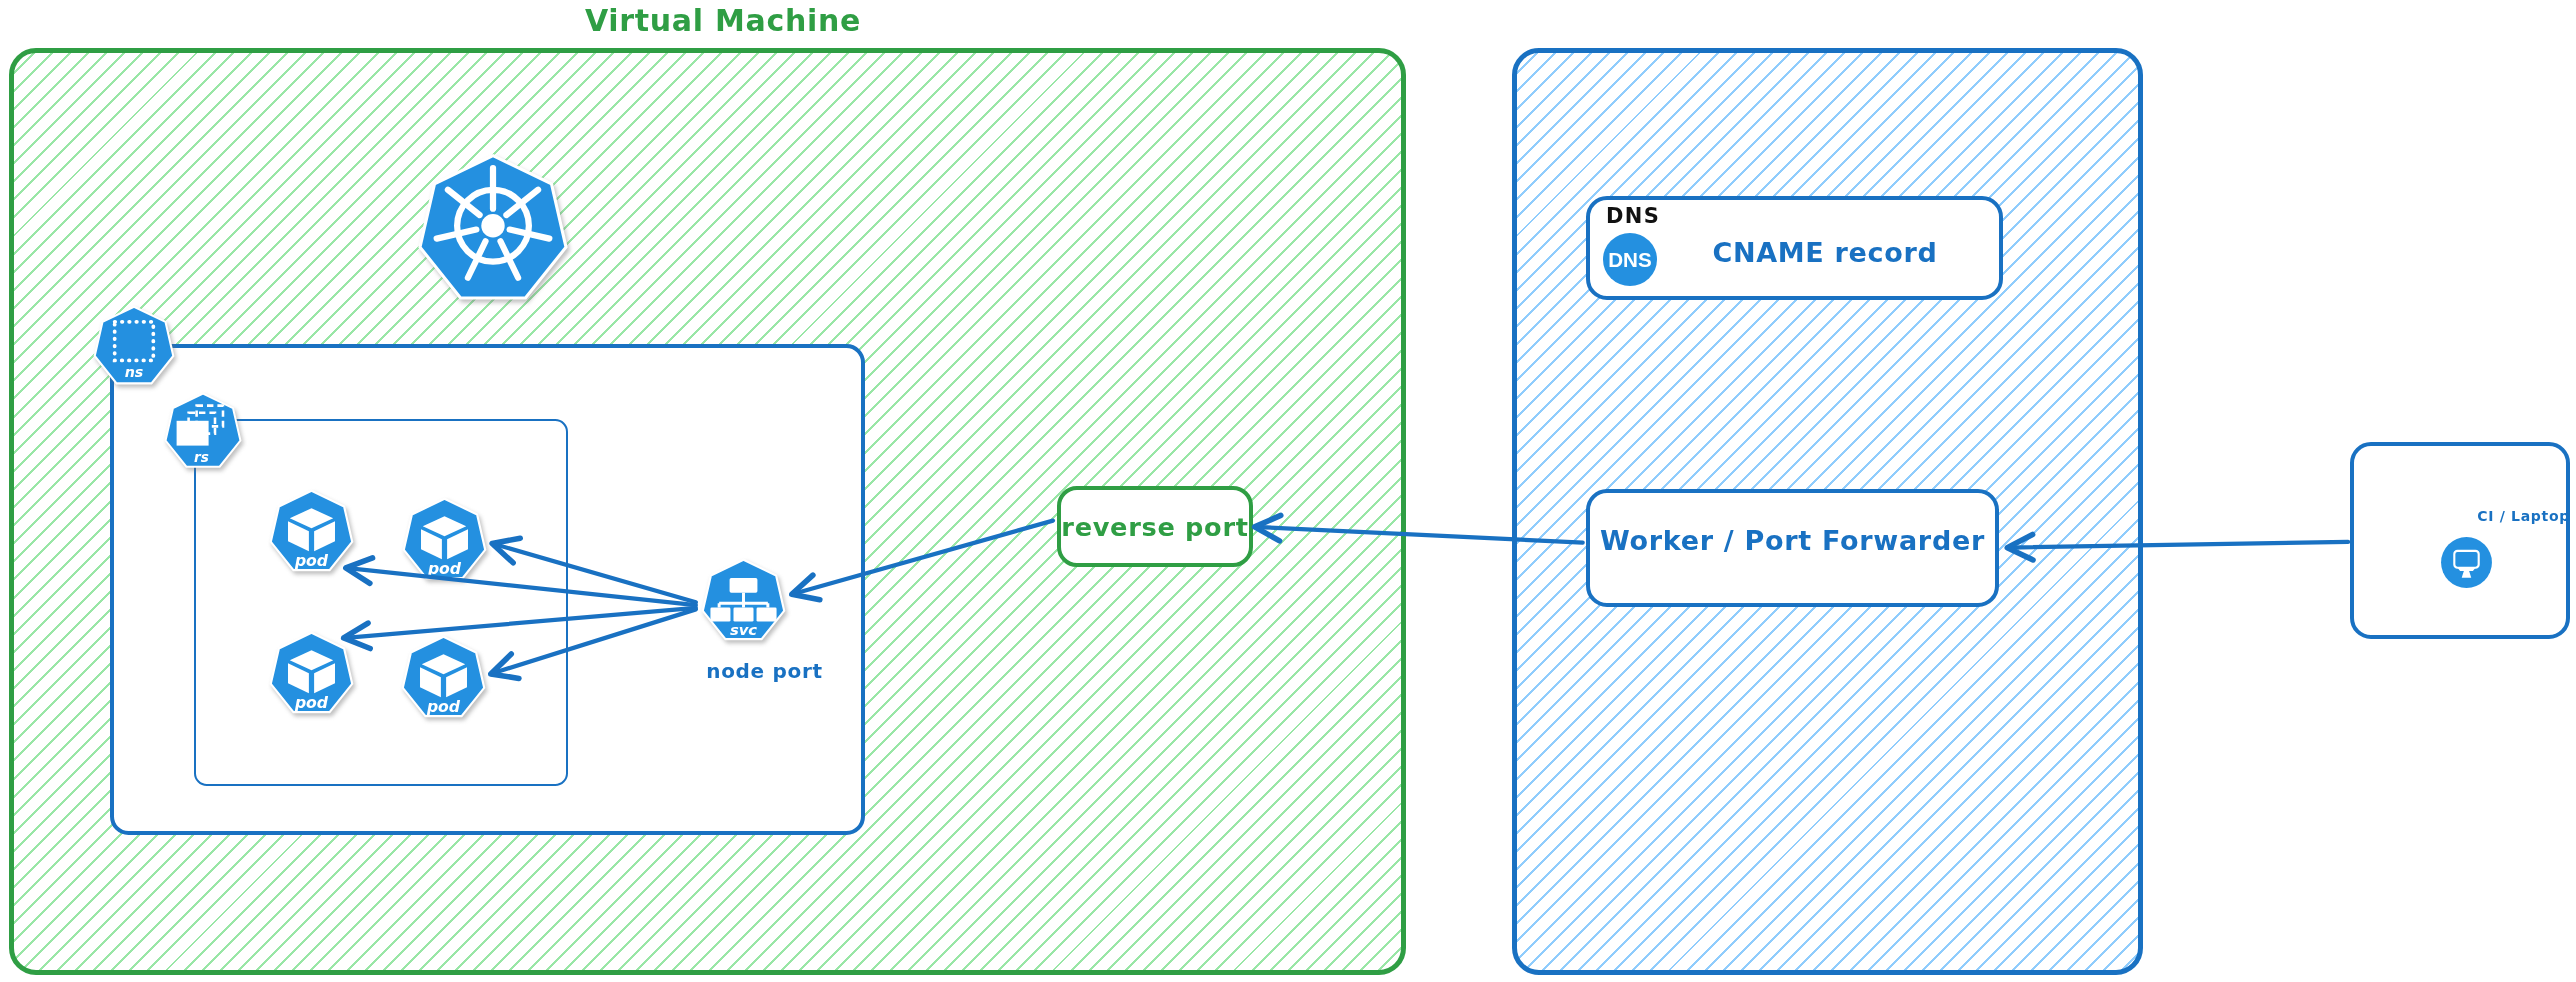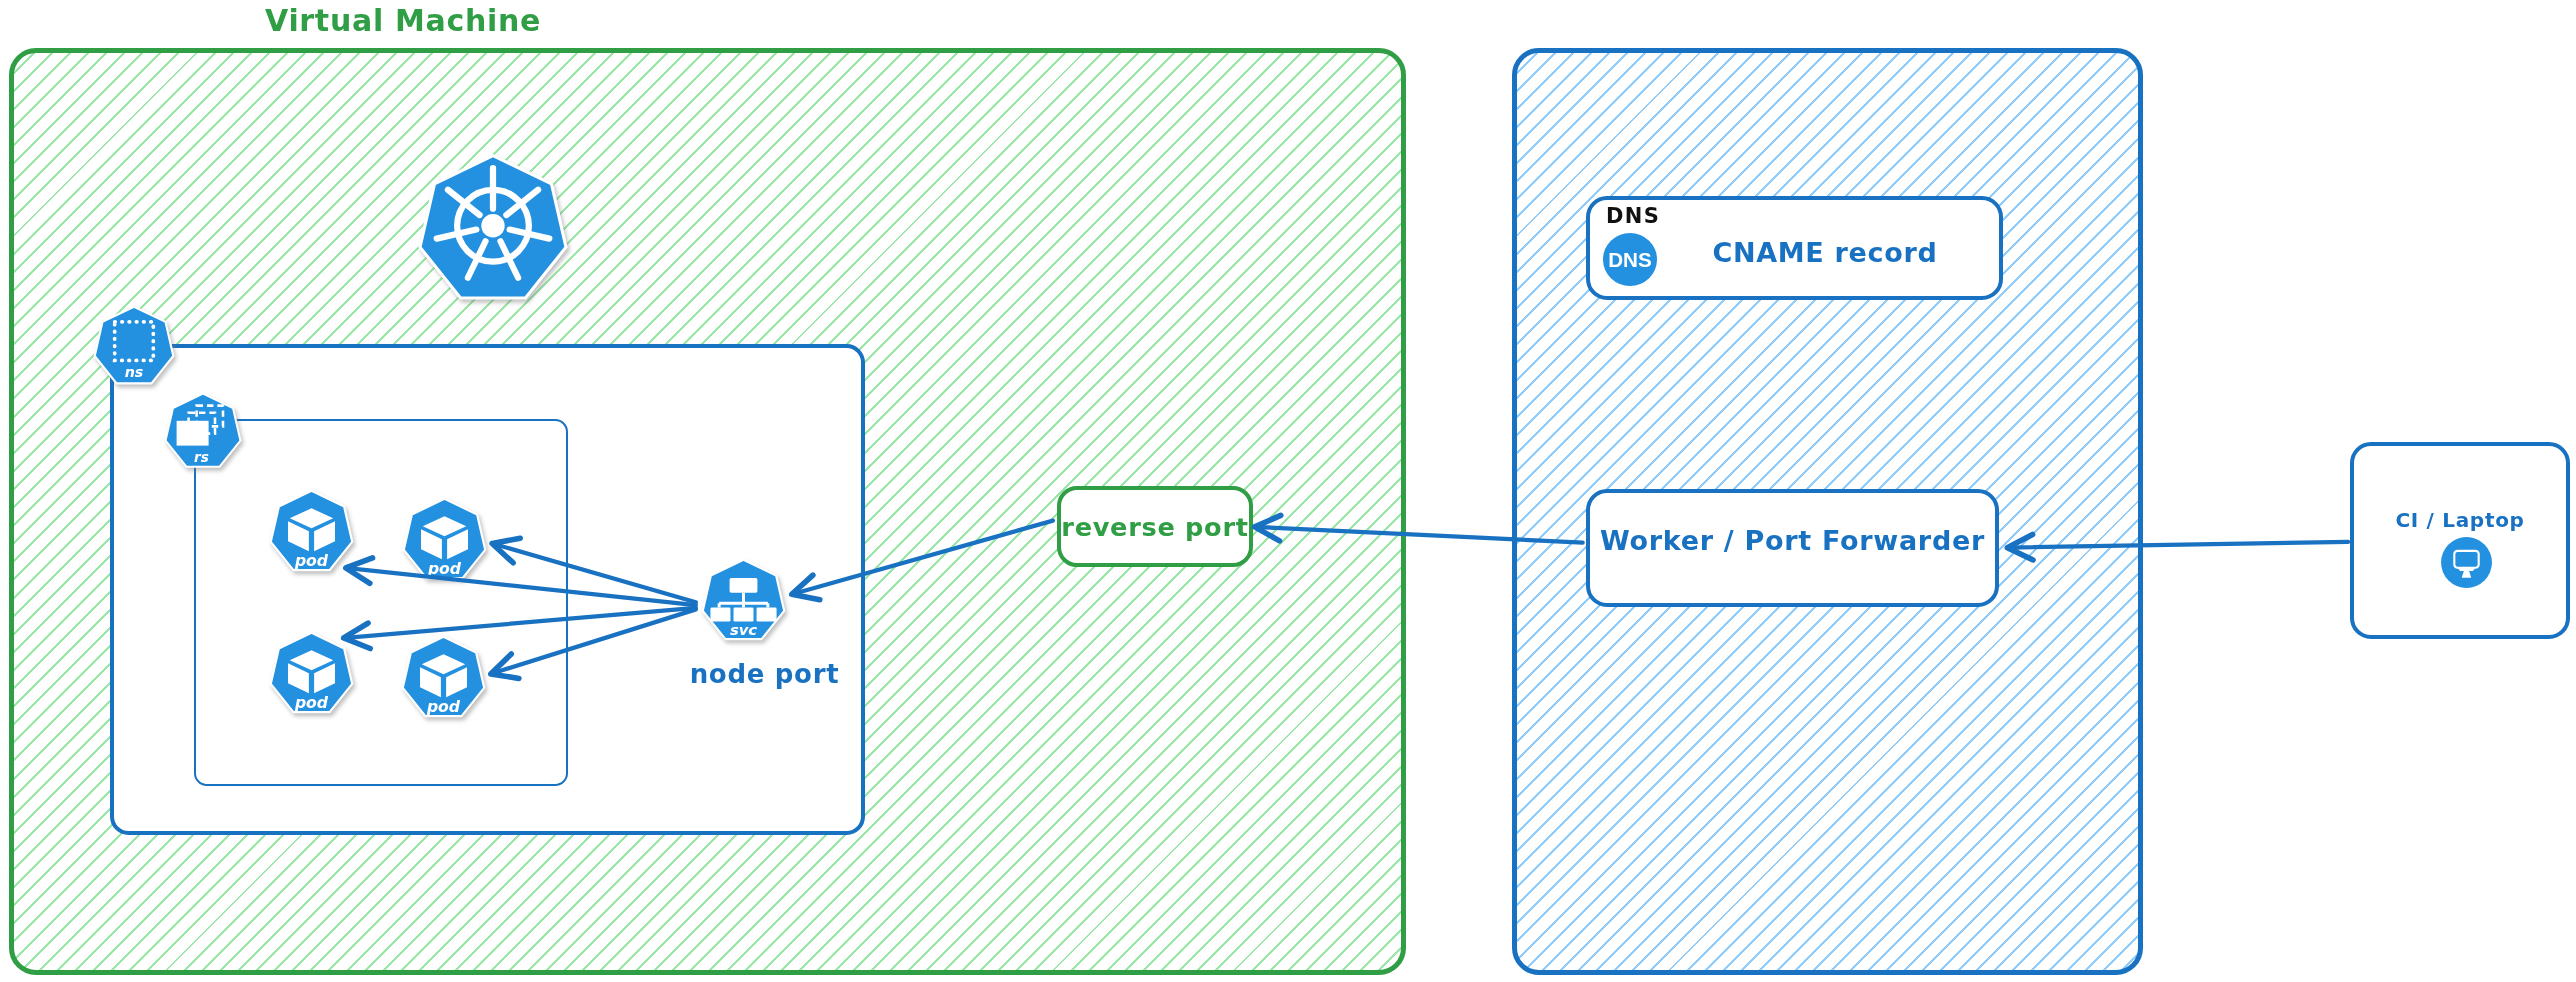--- a/index.html
+++ b/index.html
@@ -26,20 +26,21 @@
   }
   .group-box.blue{
     border:5px solid #1971c2;
     background-image:repeating-linear-gradient(135deg,
       rgba(116,192,252,0.8) 0px, rgba(116,192,252,0.8) 2.1px,
       transparent 2.1px, transparent 12.8px);
   }
 
   .group-title{
     position:absolute;
+    text-align:center;
     font-size:30px;
     font-weight:600;
     letter-spacing:0.7px;
     white-space:nowrap;
   }
   .group-title.green{color:#2f9e44;}
   .group-title.blue{color:#1971c2;}
 
   
   .white-box{
@@ -75,28 +76,28 @@
   .dns-circle{
     position:absolute;
     width:54px;height:53px;border-radius:50%;
     background:#2490e0;
     display:flex;align-items:center;justify-content:center;
     color:#ffffff;font-size:20.6px;font-weight:700;
     font-family:"Liberation Sans","DejaVu Sans",sans-serif;
   }
   .ci-label{
     position:absolute;
+    color:#1971c2;font-size:14px;font-weight:600;letter-spacing:0.7px;
+    text-align:right;white-space:nowrap;
+  }
+  .monitor-wrap{position:absolute;}
+
+  .nodeport-label{
+    position:absolute;
     color:#1971c2;font-size:20px;font-weight:600;letter-spacing:0.7px;
-    text-align:center;white-space:nowrap;
-  }
-  .monitor-wrap{position:absolute;}
-
-  .nodeport-label{
-    position:absolute;
-    color:#1971c2;font-size:26px;font-weight:600;letter-spacing:0.7px;
     text-align:center;white-space:nowrap;
   }
 
   
   #arrows{position:absolute;left:0;top:0;z-index:50;pointer-events:none;}
 
   svg text{
     font-family:"DejaVu Sans","Liberation Sans",sans-serif;
   }
 </style>

